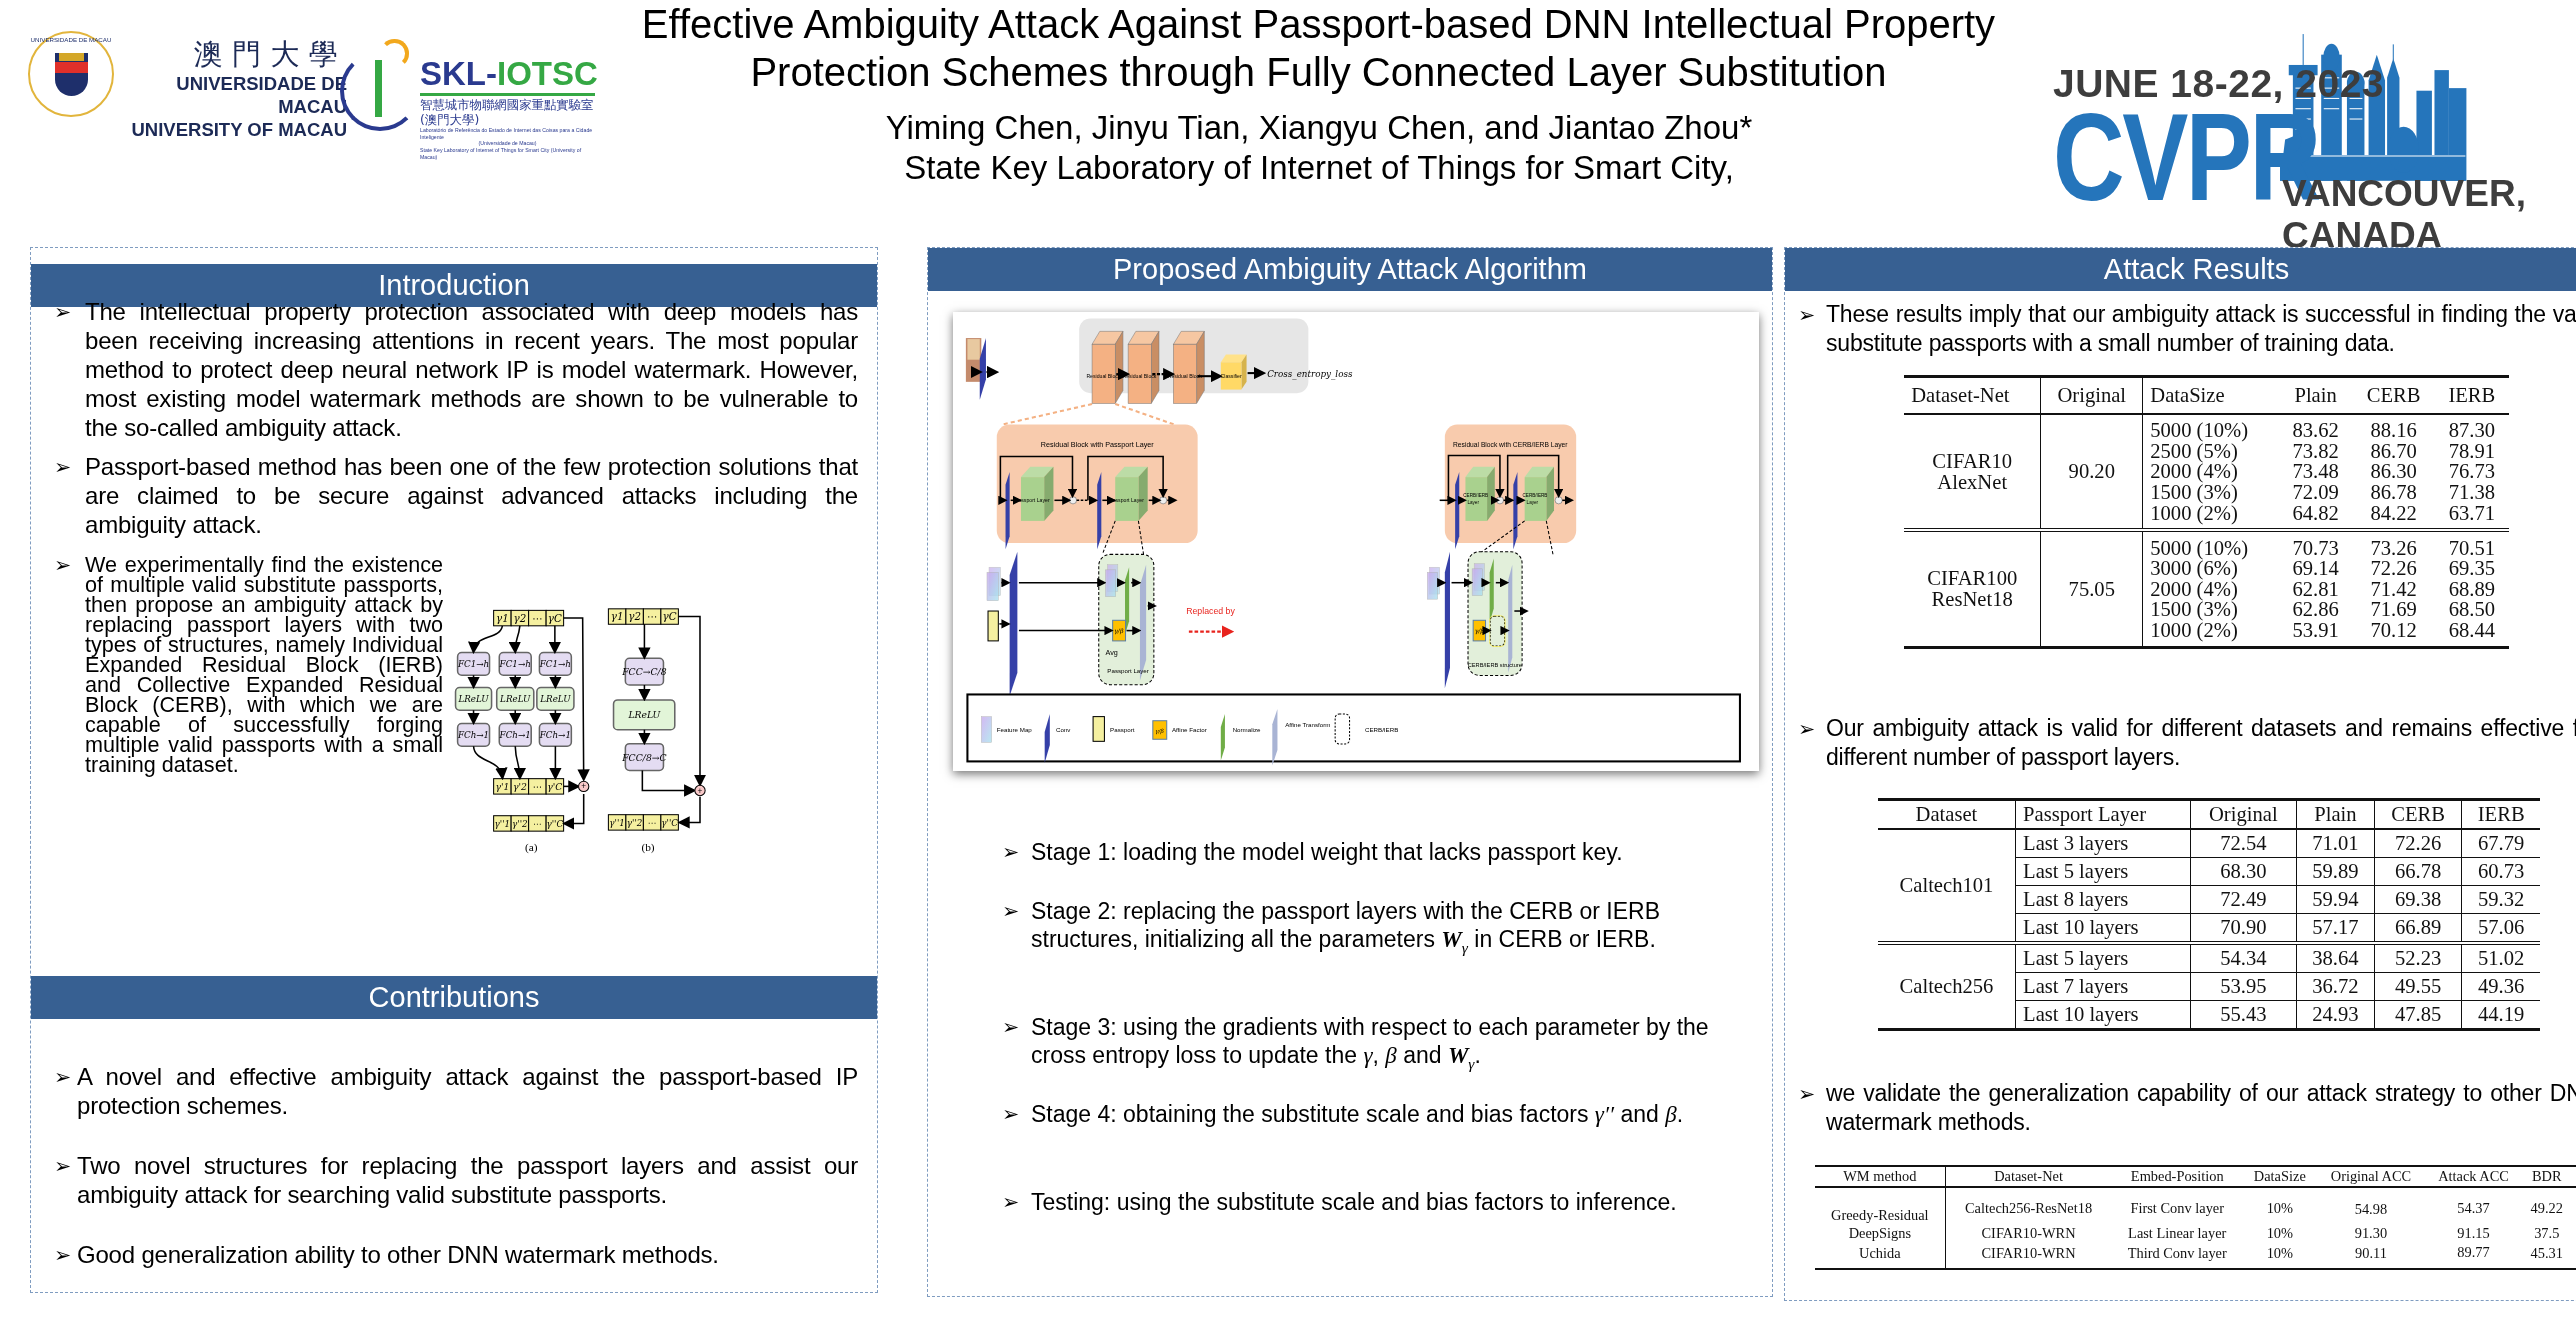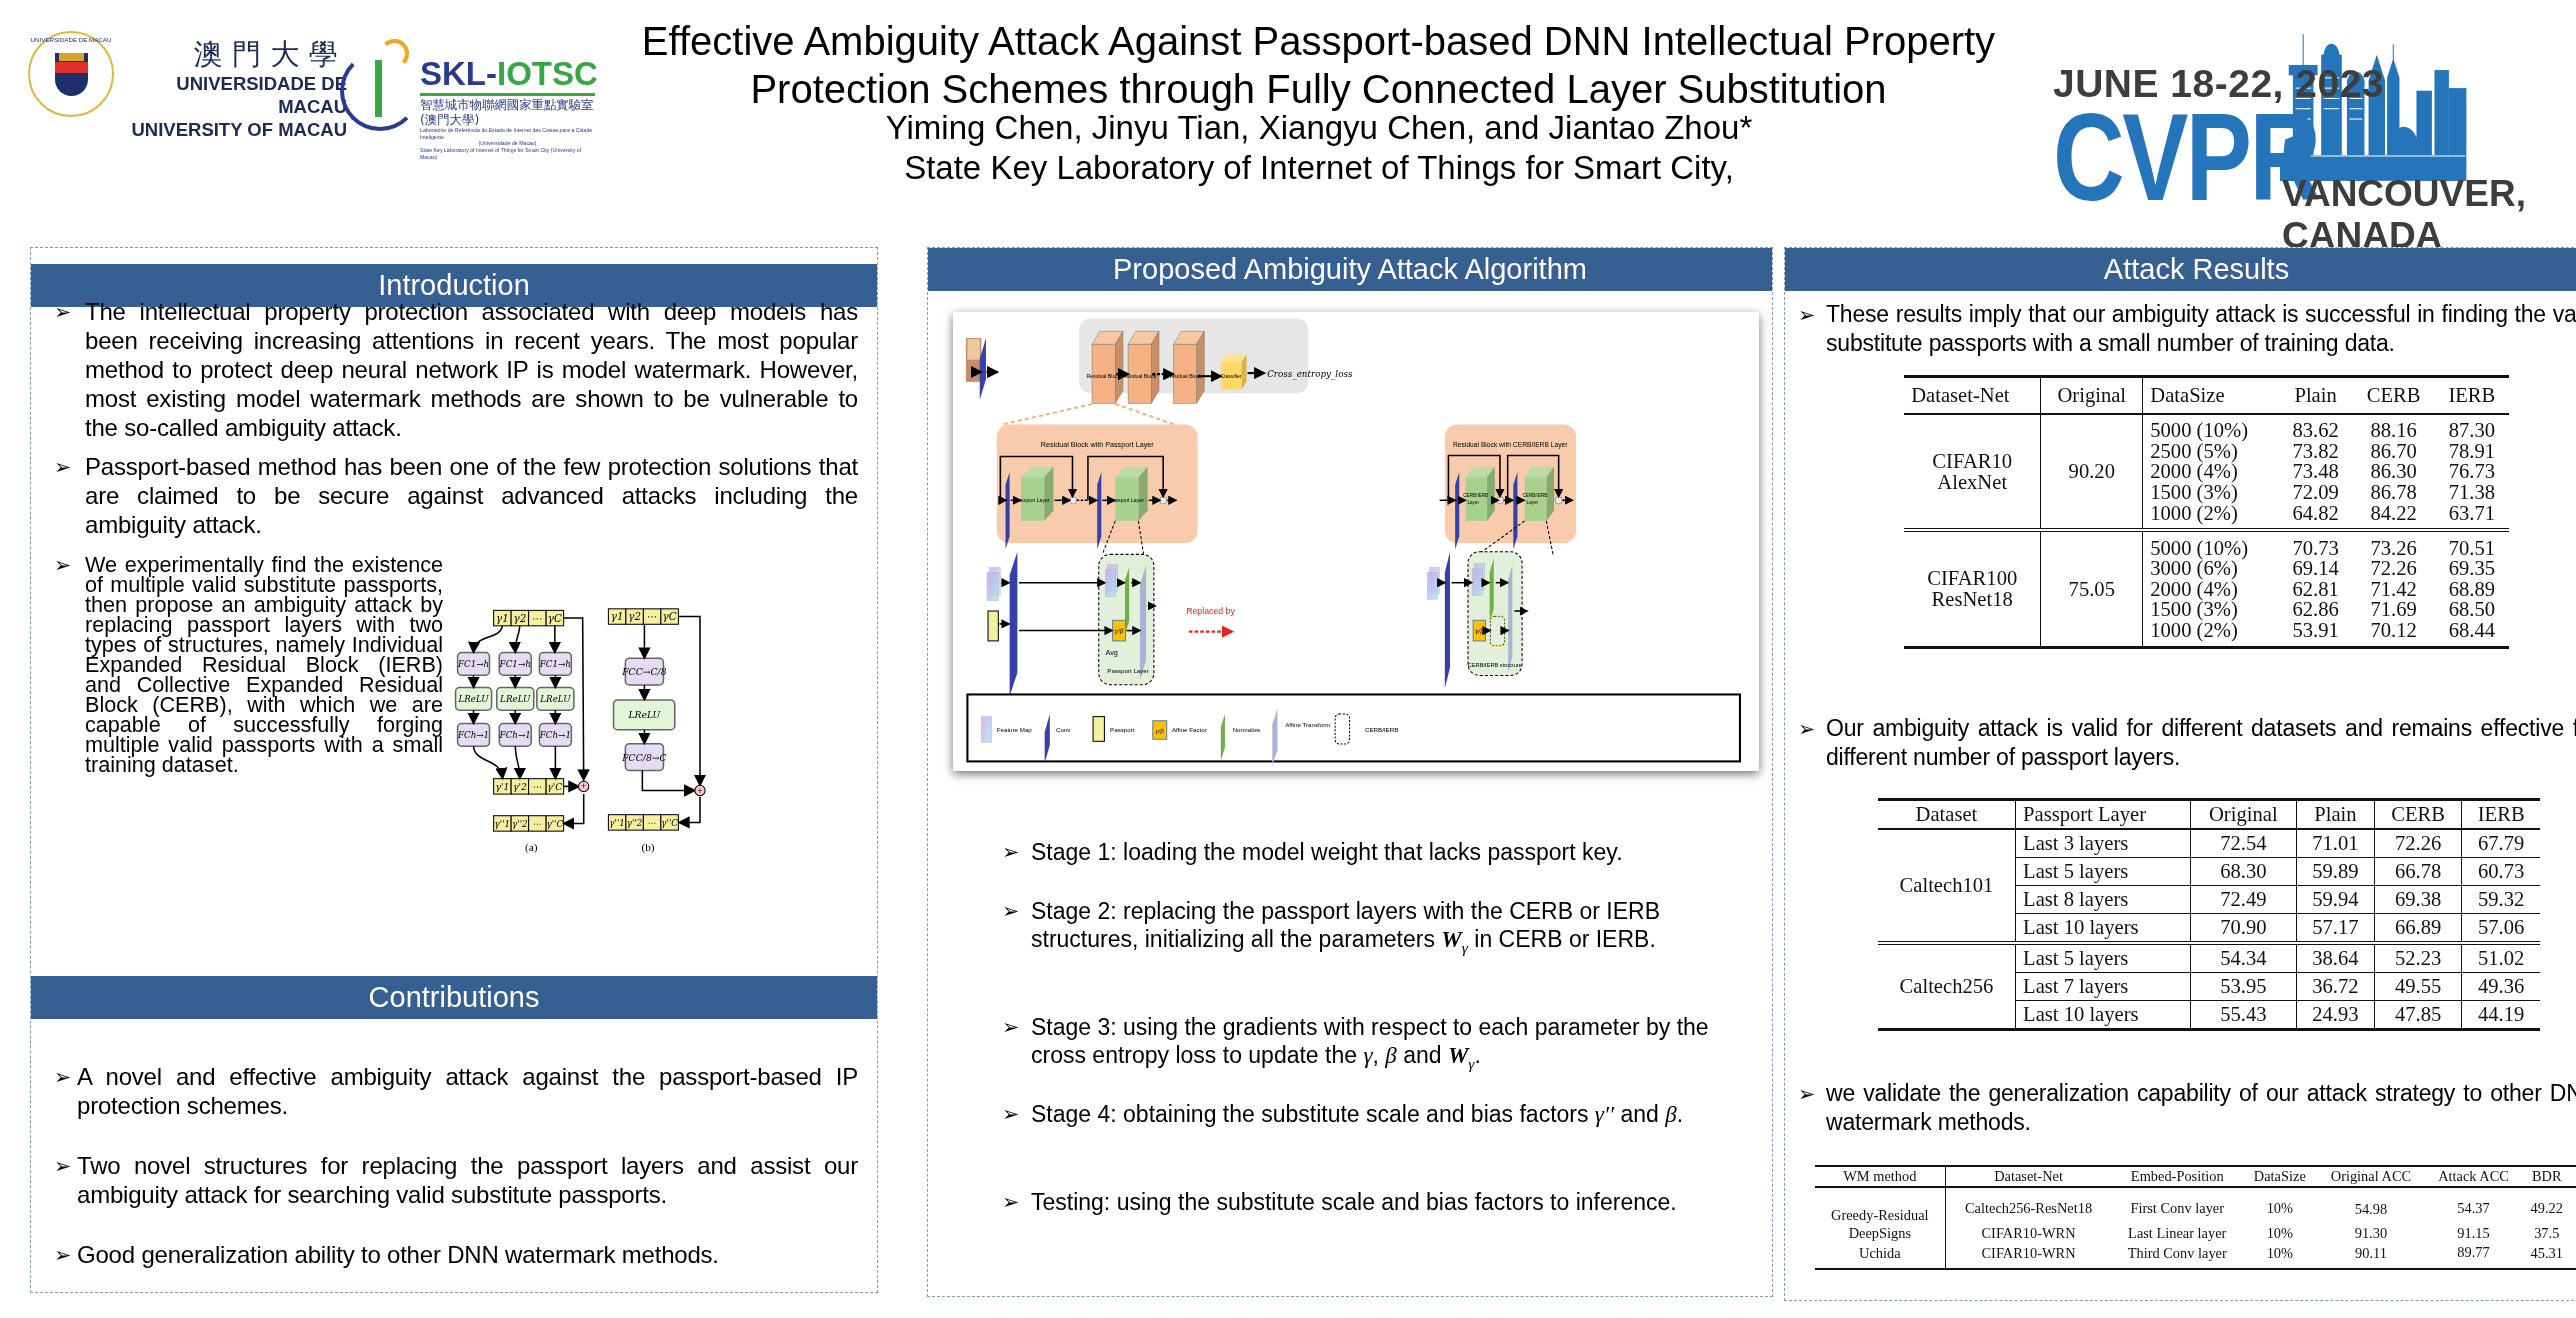--- a/index.html
+++ b/index.html
@@ -1,20 +1,20 @@
 <!DOCTYPE html>
 <html style="font-size:8.2px"><head>
 <meta charset="utf-8">
 <style>
   html, body { margin:0; padding:0; background:#ffffff; }
   body { width:2638px; height:1319px; position:relative; overflow:hidden;
          font-family:"Liberation Sans", sans-serif; color:#000; }
   .abs { position:absolute; }
   
-  .title { left:515px; width:1607px; top:17px; text-align:center; font-size:40px; line-height:48px; }
+  .title { left:515px; width:1607px; top:0; text-align:center; font-size:40px; line-height:48px; }
   .authors { left:670px; width:1298px; top:108px; text-align:center; font-size:33px; line-height:40px; }
   
   .um-seal { left:28px; top:31px; width:82px; height:82px; border-radius:50%; border:2.1px solid #e2b53c; background:#fff; }
   .um-seal .shield { position:absolute; left:25px; top:19.6px; width:33px; height:43px; background:#1e2f6b; border-radius:0 0 16.5px 16.5px; overflow:hidden; }
   .um-seal .shield .band { position:absolute; left:0; right:0; top:9.3px; height:11.3px; background:#e0302a; }
   .um-seal .shield .crown { position:absolute; left:4.1px; right:4.1px; top:0; height:8.2px; background:#d4a728; }
   .um-seal .ring-text { position:absolute; left:0; right:0; top:3.1px; font-size:6.2px; text-align:center; color:#1e2f6b; }
   .um-name { left:120px; top:36px; width:227px; text-align:right; color:#1c2a56; }
   .um-name .zh { font-family:"DejaVu Serif", serif; font-size:29px; letter-spacing:9.3px; line-height:36px; }
   .um-name .pt, .um-name .en { font-size:18.5px; line-height:23px; font-weight:bold; }

